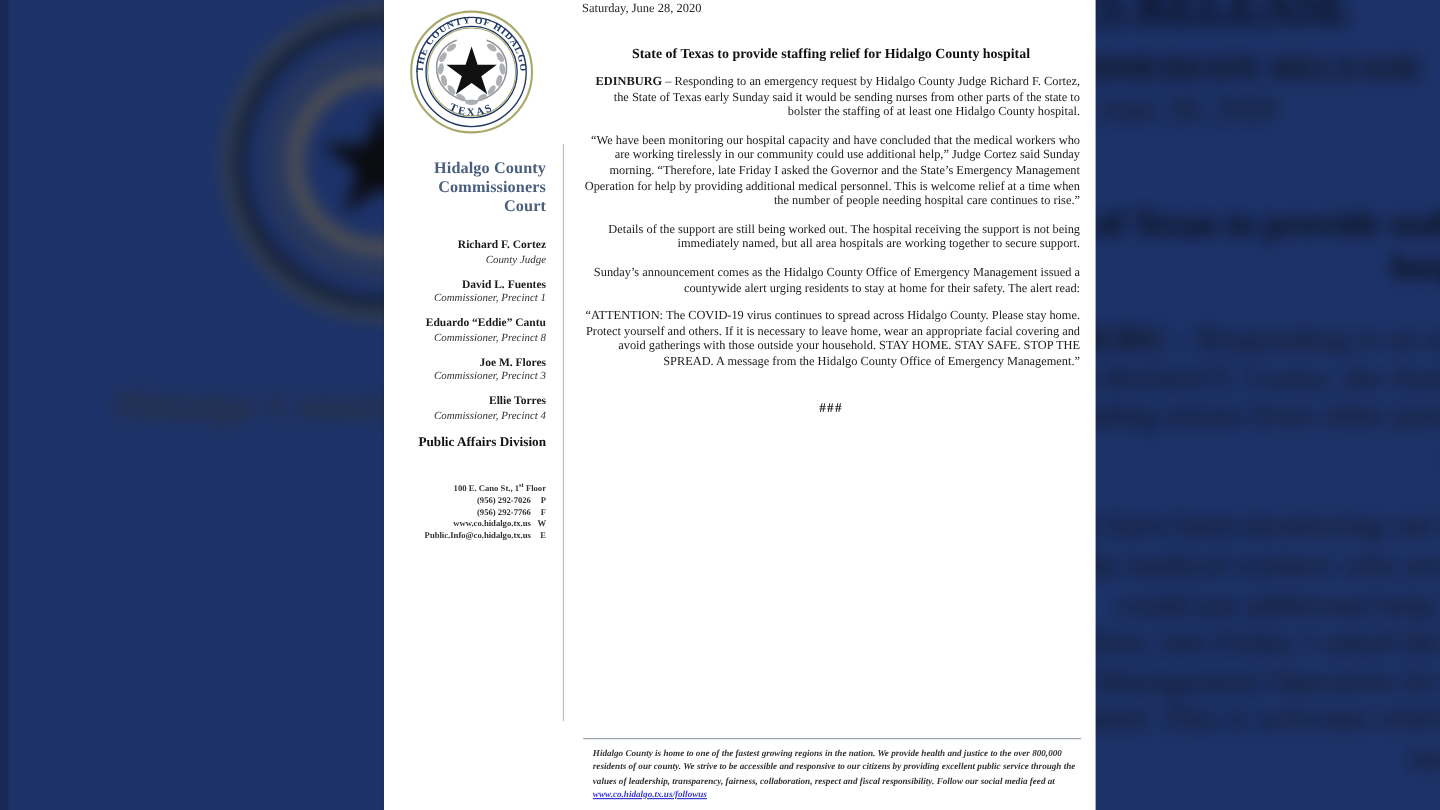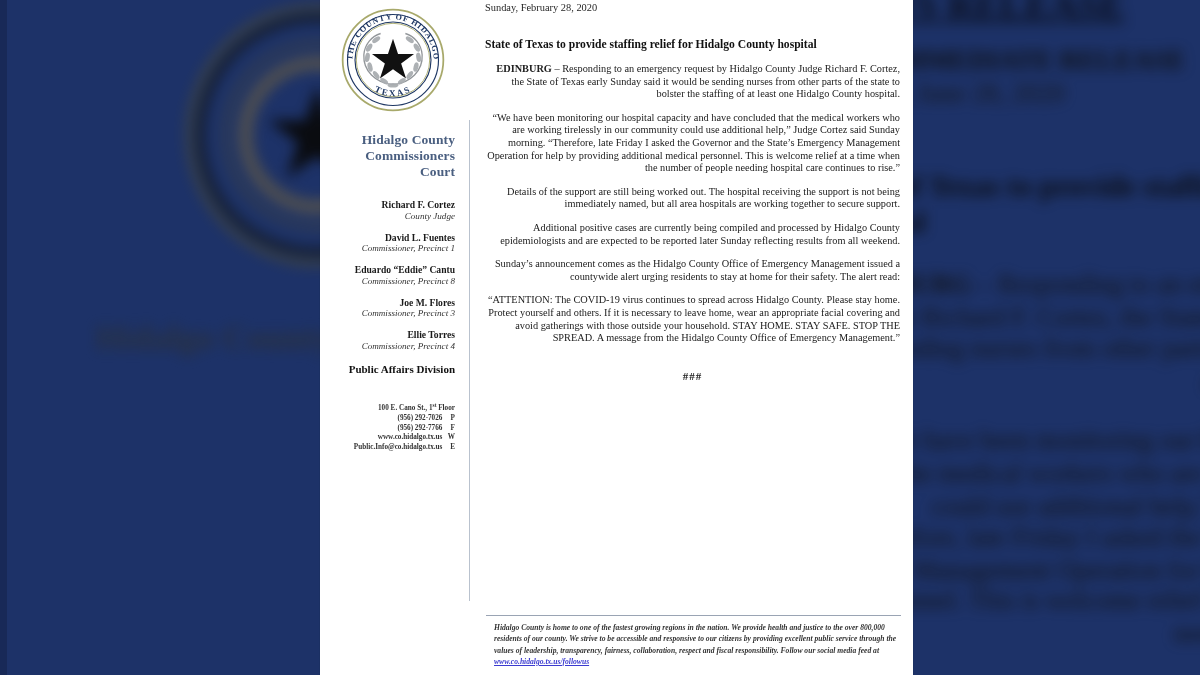--- a/index.html
+++ b/index.html
@@ -105,21 +105,21 @@
     font-family:"Liberation Serif", serif;
     font-weight:bold;font-size:14.6px;color:#1f3864;
     text-decoration:underline;
     letter-spacing:.2px;
     margin:0 0 7px 0;
   }
   .fir{font-weight:bold;font-size:10.6px;color:#1a1a1a;line-height:12px;}
   .fdate{font-size:10.4px;color:#262626;line-height:13px;}
   .headline{
     margin-top:24px;
-    font-weight:bold;font-size:11.6px;color:#111;line-height:14px;
+    font-weight:bold;font-size:11.6px;color:#111;line-height:14px;text-align:center;
   }
   .para{
     margin-top:11px;
     font-size:10.3px;line-height:12.6px;color:#202020;
     text-align:right;
   }
   .para b{font-weight:bold;}
   .hashes{
     margin-top:25px;text-align:center;
     font-weight:bold;font-size:11px;color:#222;letter-spacing:1px;
@@ -267,29 +267,28 @@
         <div class="contact">
           <div><span>100 E. Cano St., 1</span><span class="sup">st</span><span> Floor</span></div>
           <div><span>(956) 292-7026</span>&nbsp;&nbsp;<span class="tag">P</span></div>
           <div><span>(956) 292-7766</span>&nbsp;&nbsp;<span class="tag">F</span></div>
           <div><span>www.co.hidalgo.tx.us</span>&nbsp;&nbsp;<span class="tag">W</span></div>
           <div><span>Public.Info@co.hidalgo.tx.us</span>&nbsp;&nbsp;<span class="tag">E</span></div>
         </div>
       </div>
 
       <div class="release">
-        <div class="fdate">Sunday, February 28, 2020</div>
+        <div class="fdate">Saturday, June 28, 2020</div>
 
         <div class="headline">State of Texas to provide staffing relief for Hidalgo County hospital</div>
 
         <div class="para"><b>EDINBURG</b><span> – Responding to an emergency request by Hidalgo County Judge Richard F. Cortez, the State of Texas early Sunday said it would be sending nurses from other parts of the state to bolster the staffing of at least one Hidalgo County hospital.</span></div>
 
         <div class="para">“We have been monitoring our hospital capacity and have concluded that the medical workers who are working tirelessly in our community could use additional help,” Judge Cortez said Sunday morning. “Therefore, late Friday I asked the Governor and the State’s Emergency Management Operation for help by providing additional medical personnel. This is welcome relief at a time when the number of people needing hospital care continues to rise.”</div>
         <div class="para">Details of the support are still being worked out. The hospital receiving the support is not being immediately named, but all area hospitals are working together to secure support.</div>
-        <div class="para">Additional positive cases are currently being compiled and processed by Hidalgo County epidemiologists and are expected to be reported later Sunday reflecting results from all weekend.</div>
         <div class="para">Sunday’s announcement comes as the Hidalgo County Office of Emergency Management issued a countywide alert urging residents to stay at home for their safety. The alert read:</div>
         <div class="para">“ATTENTION: The COVID-19 virus continues to spread across Hidalgo County. Please stay home. Protect yourself and others. If it is necessary to leave home, wear an appropriate facial covering and avoid gatherings with those outside your household. STAY HOME. STAY SAFE. STOP THE SPREAD. A message from the Hidalgo County Office of Emergency Management.”</div>
 
         <div class="hashes">###</div>
       </div>
 
     </div>
 
     <div class="vrule"></div>
 

